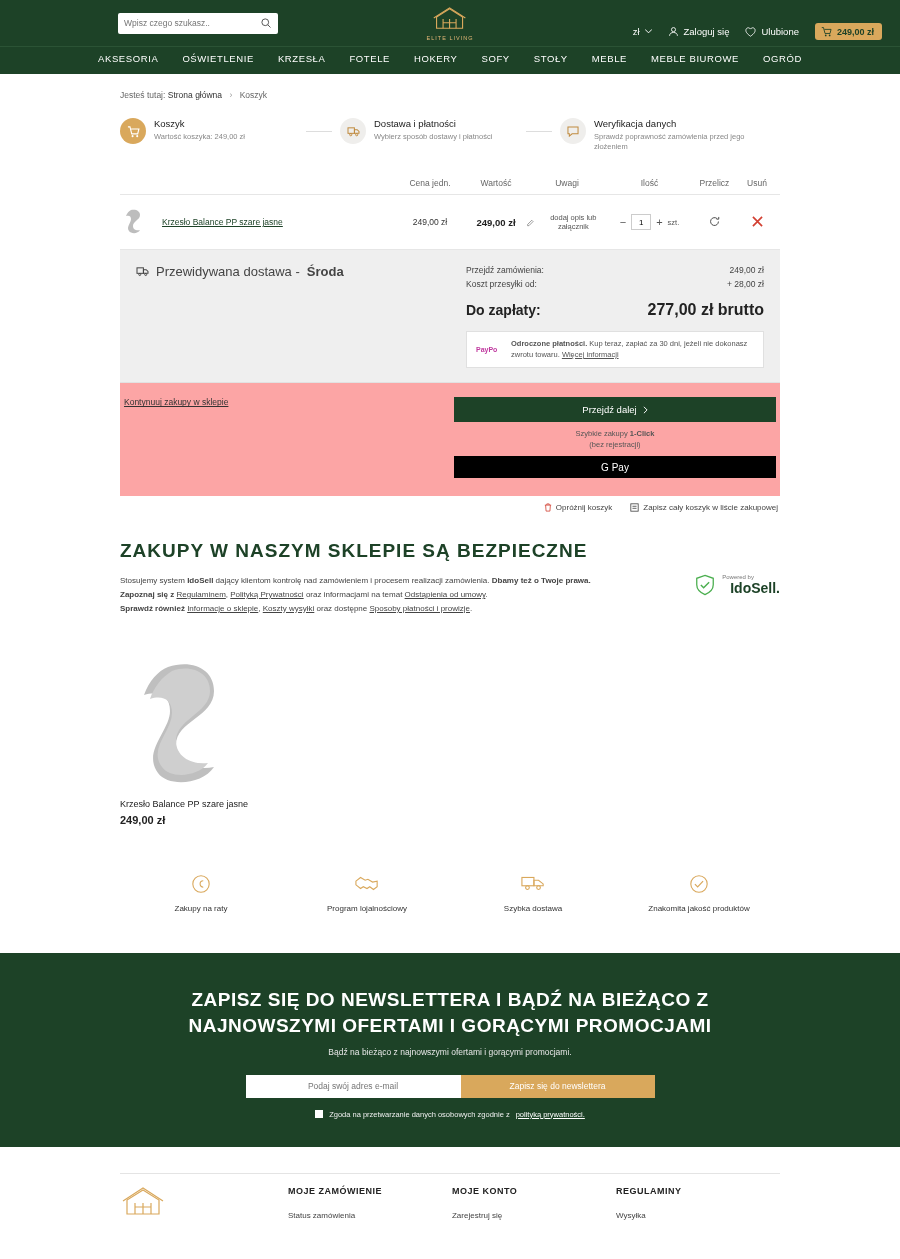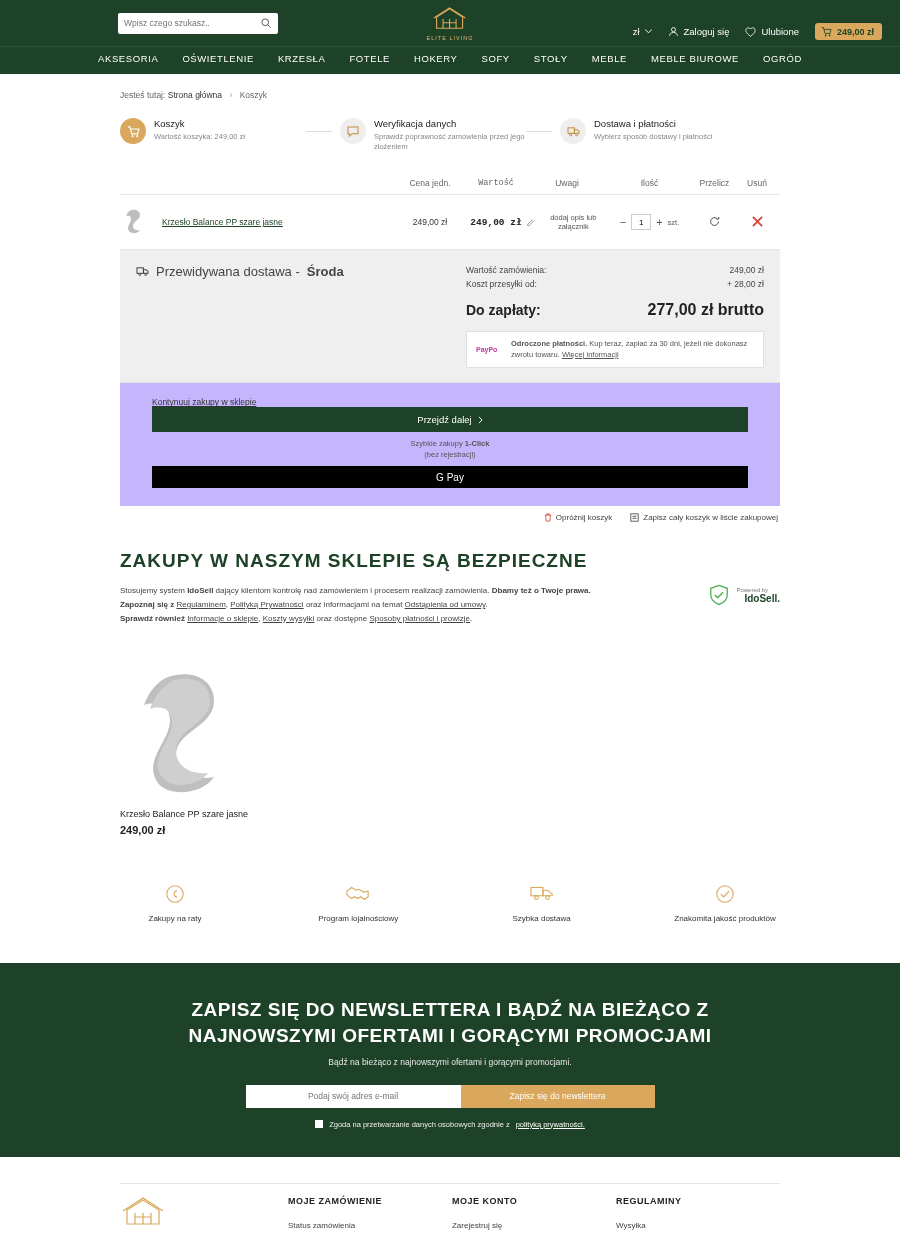--- a/index.html
+++ b/index.html
@@ -123,21 +123,21 @@
 
   
   .cart-head {
     display: flex; align-items: center;
     font-size: 8.5px; color: #666;
     padding-bottom: 6px;
     border-bottom: 1px solid #e6e6e6;
   }
   .c-prod { width: 275px; }
   .c-price { width: 70px; text-align: center; }
-  .c-value { width: 62px; text-align: center; font-family: Liberation Mono, monospace; }
+  .c-value { width: 62px; text-align: center; }
   .c-note { width: 80px; text-align: center; }
   .c-qty { width: 85px; text-align: center; }
   .c-recalc { width: 45px; text-align: center; }
   .c-del { width: 40px; text-align: center; }
 
   .cart-row {
     display: flex; align-items: center;
     padding: 10px 0; border-bottom: 1px solid #e6e6e6;
     font-size: 8.5px;
   }
@@ -172,23 +172,23 @@
   .topay .amt { font-size: 16px; color: #222; font-weight: bold; }
   .paypo {
     background: #fff; border: 1px solid #e0e0e0; margin-top: 12px;
     padding: 7px 9px; display: flex; gap: 9px; align-items: center;
     font-size: 7.5px; color: #555; line-height: 1.4;
   }
   .paypo .logo-box { font-size: 7px; color: #c0399f; font-weight: bold; flex: 0 0 26px; }
   .paypo a { color: #555; }
 
   .actions {
-    background: #c4b5fd;
+    background: #fca5a5;
     border-top: 1px solid #e2e2e2;
-    display: flex; padding: 14px 32px 18px; flex-direction: column;
+    display: flex; padding: 14px 4px 18px;
   }
   .actions .left { width: 330px; font-size: 8.5px; }
   .actions .left a { color: #333; text-decoration: underline; }
   .actions .right { flex: 1; }
   .btn-next {
     background: #1d4227; color: #fff; width: 100%; height: 25px;
     display: flex; align-items: center; justify-content: center; gap: 6px;
     font-size: 9.5px; border: 0; cursor: pointer;
     font-family: "Liberation Sans", sans-serif;
   }
@@ -210,31 +210,31 @@
     font-size: 19px; color: #1d4227; font-weight: bold;
     letter-spacing: 1px; margin: 28px 0 12px;
   }
   .safe-text { font-size: 8px; color: #444; line-height: 1.7; width: 560px; }
   .safe-text a { color: #444; }
   .safe-row { display: flex; align-items: flex-start; }
   .idosell-badge {
     margin-left: auto; display: flex; align-items: center; gap: 6px;
     font-size: 6px; color: #777;
   }
-  .idosell-badge .nm { font-size: 10px; font-weight: bold; color: #1d4227; padding-left: 8px; }
+  .idosell-badge .nm { font-size: 14px; font-weight: bold; color: #1d4227; padding-left: 8px; }
 
   
   .showcase { margin-top: 34px; }
   .showcase .pimg { width: 155px; height: 140px; }
   .showcase .pname { font-size: 9px; color: #222; margin-top: 8px; }
   .showcase .pprice { font-size: 11px; font-weight: bold; color: #222; margin-top: 5px; }
 
   
   .benefits {
-    display: flex; justify-content: space-between; gap: 56px;
+    display: flex; justify-content: center; gap: 56px;
     margin: 48px 0 40px;
   }
   .benefit { text-align: center; width: 110px; }
   .benefit .ic { height: 20px; margin-bottom: 10px; }
   .benefit .lb { font-size: 8px; color: #333; }
 
   
   .newsletter {
     background: #1d4227; color: #fff; padding: 34px 0 28px; text-align: center;
   }
@@ -359,41 +359,41 @@
               <circle cx="11" cy="12" r="1.1" fill="#fff"></circle>
             </svg>
         </div>
         <div class="txt">
           <div class="t">Koszyk</div>
           <div class="s">Wartość koszyka: 249,00 zł</div>
         </div>
       </div>
       <div class="step">
         <div class="dot">
-          <svg width="12" height="11" viewBox="0 0 13 12">
-              <path d="M1 1h11v7.5H5.5L2.5 11V8.5H1z" fill="none" stroke="#c08a3e" stroke-width="1.1"></path>
-            </svg>
-        </div>
-        <div class="txt">
-          <div class="t">Weryfikacja danych</div>
-          <div class="s">Sprawdź poprawność zamówienia przed jego złożeniem</div>
-        </div>
-      </div>
-      <div class="step">
-        <div class="dot">
           <svg width="13" height="11" viewBox="0 0 14 12">
               <rect x="1" y="2" width="7" height="6" fill="none" stroke="#c08a3e" stroke-width="1.1"></rect>
               <path d="M8 4h3l2 2v2H8z" fill="none" stroke="#c08a3e" stroke-width="1.1"></path>
               <circle cx="4" cy="9.5" r="1.2" fill="none" stroke="#c08a3e" stroke-width="1"></circle>
               <circle cx="10.5" cy="9.5" r="1.2" fill="none" stroke="#c08a3e" stroke-width="1"></circle>
             </svg>
         </div>
         <div class="txt">
           <div class="t">Dostawa i płatności</div>
           <div class="s">Wybierz sposób dostawy i płatności</div>
+        </div>
+      </div>
+      <div class="step">
+        <div class="dot">
+          <svg width="12" height="11" viewBox="0 0 13 12">
+              <path d="M1 1h11v7.5H5.5L2.5 11V8.5H1z" fill="none" stroke="#c08a3e" stroke-width="1.1"></path>
+            </svg>
+        </div>
+        <div class="txt">
+          <div class="t">Weryfikacja danych</div>
+          <div class="s">Sprawdź poprawność zamówienia przed jego złożeniem</div>
         </div>
       </div>
     </div>
 
 
     <div class="cart-head">
       <div class="c-prod"></div>
       <div class="c-price">Cena jedn.</div>
       <div class="c-value">Wartość</div>
       <div class="c-note">Uwagi</div>
@@ -450,21 +450,21 @@
               <path d="M8 4h3l2 2v2H8z" fill="none" stroke="#444" stroke-width="1.1"></path>
               <circle cx="4" cy="9.3" r="1.1" fill="none" stroke="#444" stroke-width="1"></circle>
               <circle cx="10.5" cy="9.3" r="1.1" fill="none" stroke="#444" stroke-width="1"></circle>
             </svg>
           <span>Przewidywana dostawa -</span>
           <b>Środa</b>
         </div>
       </div>
       <div class="sum-right">
         <div class="sum-line">
-          <span>Wartość zamówienia:</span>
+          <span>Przejdź zamówienia:</span>
           <span>249,00 zł</span>
         </div>
         <div class="sum-line">
           <span>Koszt przesyłki od:</span>
           <span>+ 28,00 zł</span>
         </div>
         <div class="topay">
           <span class="lbl">Do zapłaty:</span>
           <span class="amt">277,00 zł brutto</span>
         </div>

